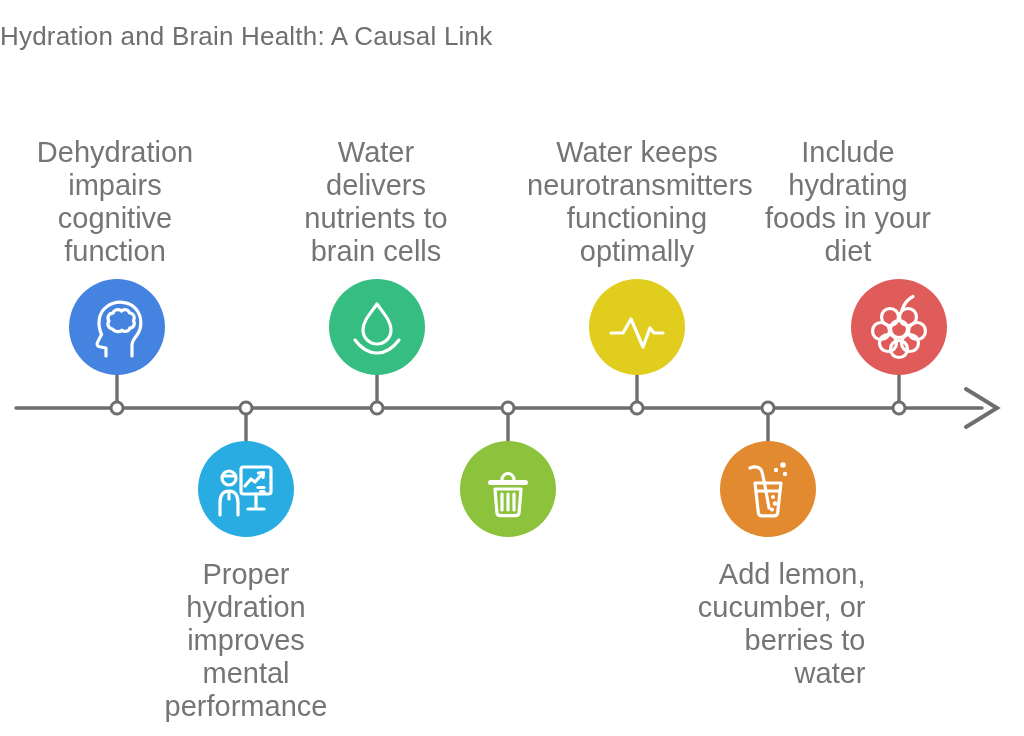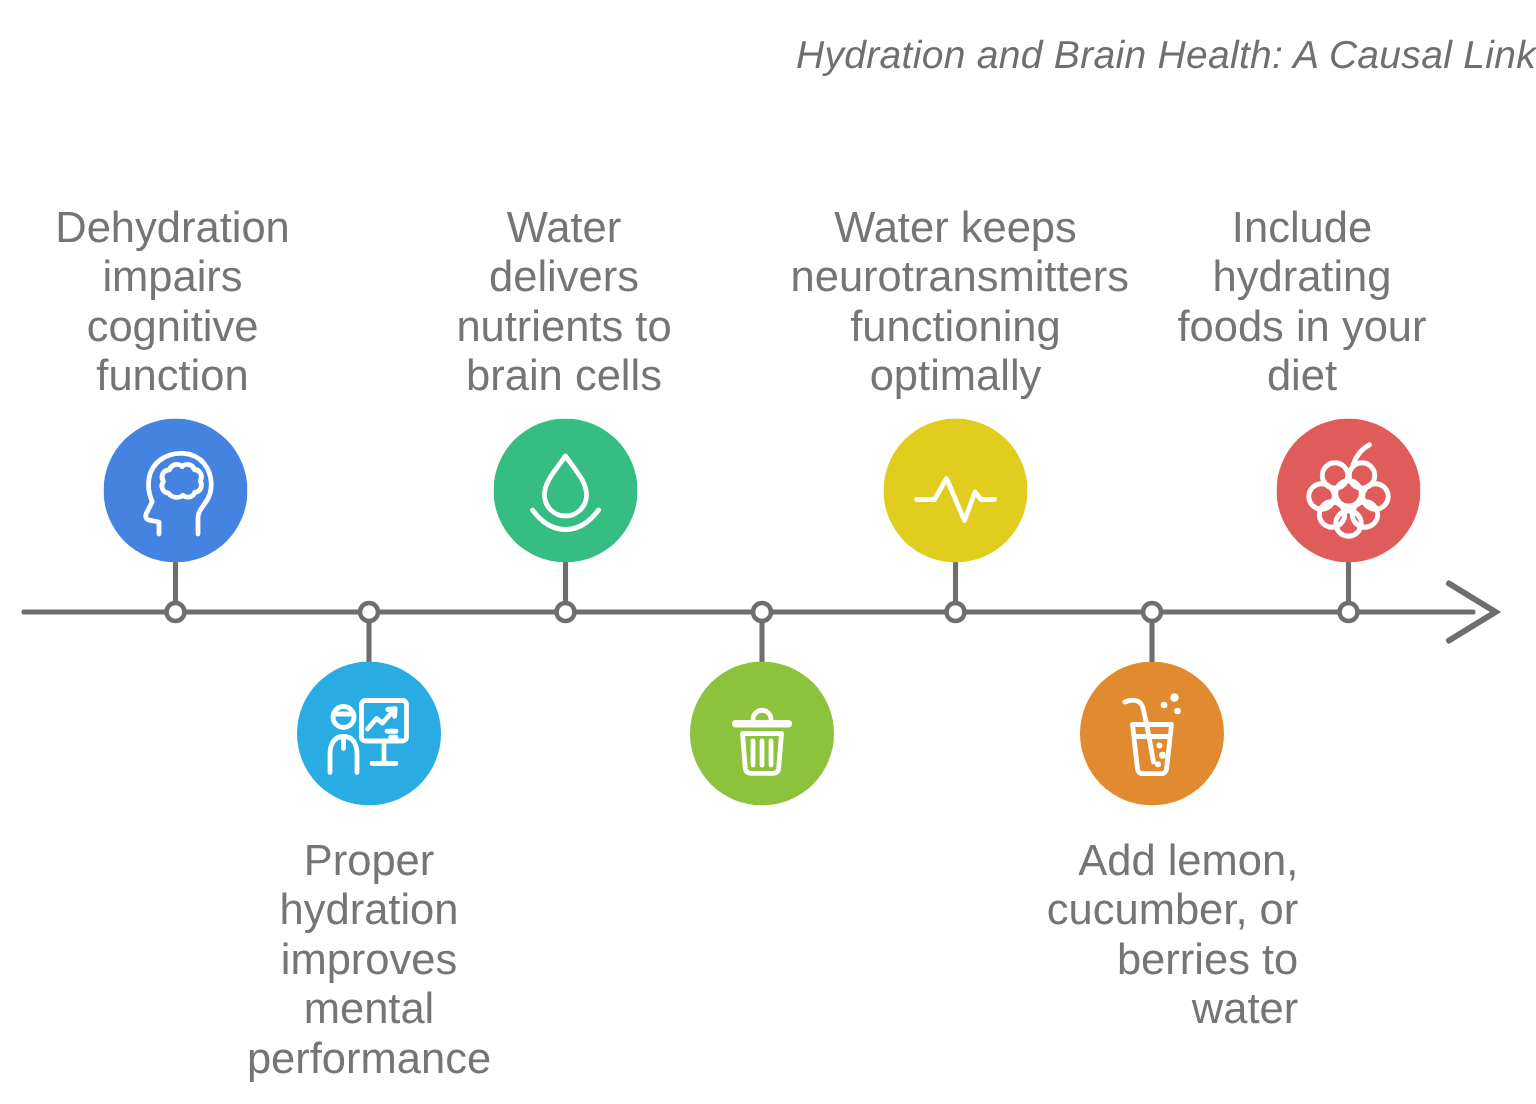--- a/index.html
+++ b/index.html
@@ -2,36 +2,36 @@
 <html><head>
 <meta charset="utf-8">
 <style>
   html,body{margin:0;padding:0;background:#fff;}
   .canvas{
     position:relative;width:1024px;height:736px;background:#ffffff;
     font-family:"Liberation Sans",sans-serif;overflow:hidden;
   }
   .title{
     position:absolute;top:21px;left:0;width:100%;margin:0;
-    text-align:right;font-size:26px;font-weight:400;color:#6f6f6f;letter-spacing:.2px;font-style:italic;
+    text-align:left;font-size:26px;font-weight:400;color:#6f6f6f;letter-spacing:.2px;
   }
   .axis{position:absolute;left:0;top:0;width:1024px;height:736px;}
   .label{
     position:absolute;transform:translateX(-50%);text-align:center;
     font-size:29px;line-height:33px;color:#757575;
   }
   .label.above{bottom:468px;}
   .label.below{top:558px;}
   .l1{left:115px;width:170px;}
   .l2{left:246px;width:165px;}
   .l3{left:376px;width:175px;}
   .l4{left:508px;width:200px;}
   .l5{left:637px;width:220px;}
   .l6{left:768px;width:195px;text-align:right;}
-  .l7{left:868px;width:172px;}
+  .l7{left:848px;width:172px;}
   .badge{position:absolute;width:96px;height:96px;}
   .b1{left:69px;top:279px;}
   .b2{left:198px;top:441px;}
   .b3{left:329px;top:279px;}
   .b4{left:460px;top:441px;}
   .b5{left:589px;top:279px;}
   .b6{left:720px;top:441px;}
   .b7{left:851px;top:279px;}
   .glyph{stroke:#ffffff;fill:none;stroke-width:3.2;stroke-linecap:round;stroke-linejoin:round;}
   .dot-fill{fill:#ffffff;stroke:none;}

